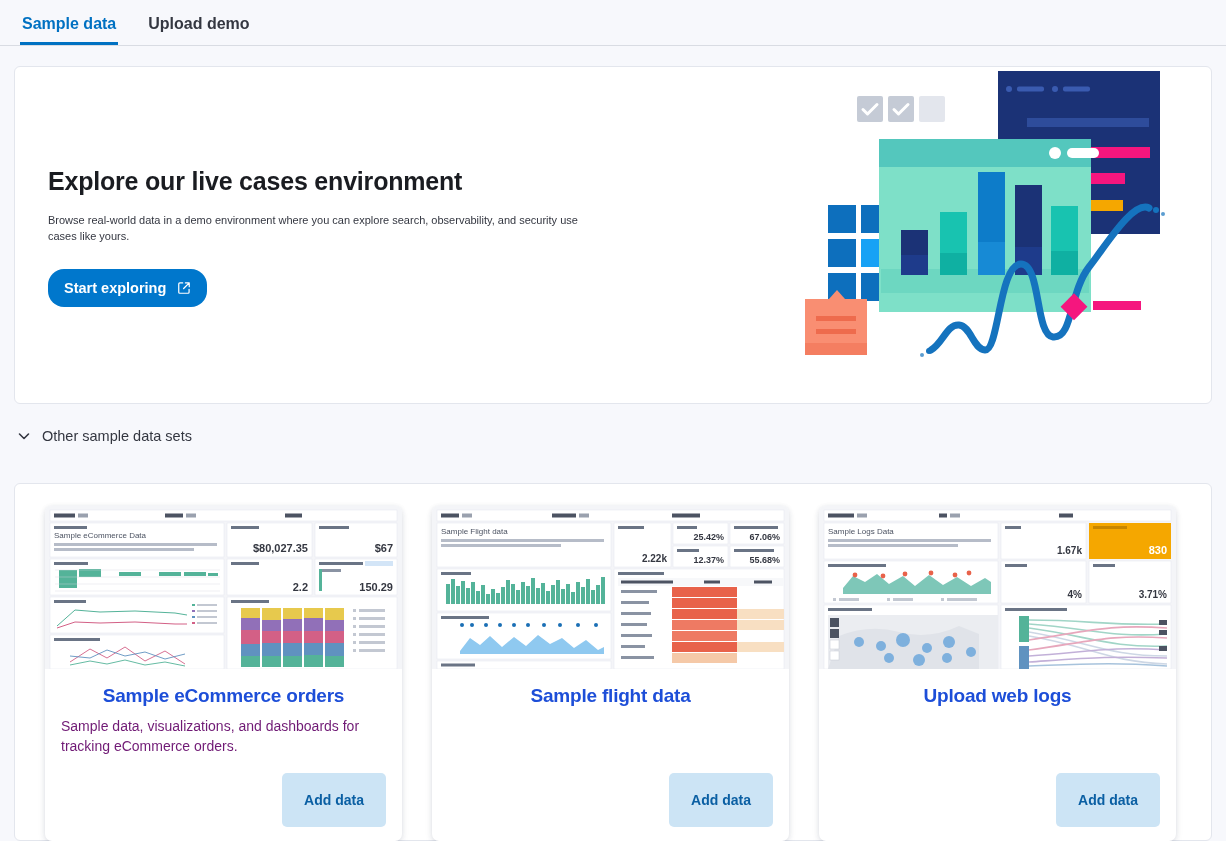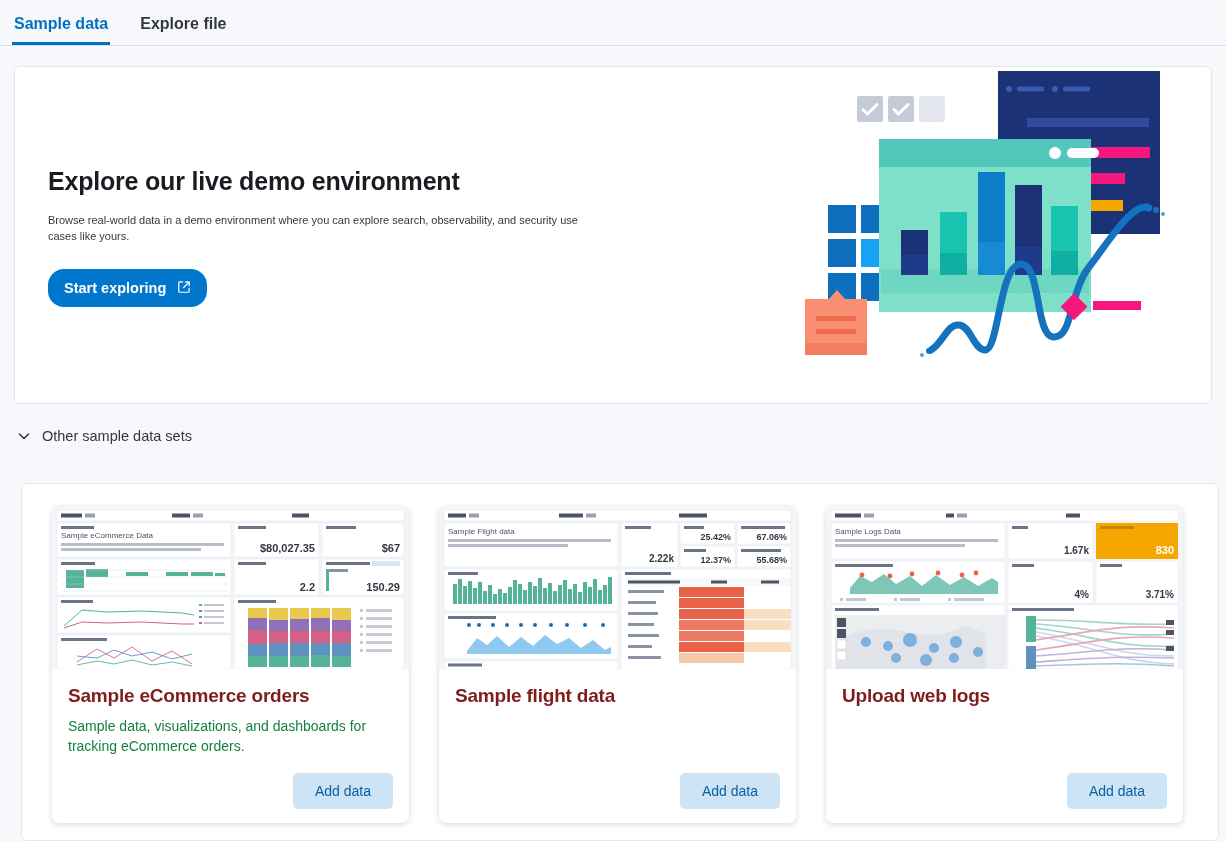--- a/index.html
+++ b/index.html
@@ -9,21 +9,21 @@
     font-family: "Liberation Sans", sans-serif;
     -webkit-font-smoothing: antialiased;
     overflow: hidden;
   }
 
   
   .tabbar {
     height: 46px;
     display: flex;
     align-items: flex-end;
-    padding-left: 12px;
+    padding-left: 20px;
     gap: 28px;
     border-bottom: 1px solid #D9DCE3;
     background: #F7F8FC;
   }
   .tab {
     font-size: 16px; font-weight: bold;
     color: #343741;
     padding: 0 2px 10px 2px;
     cursor: pointer;
     border-bottom: 3px solid transparent;
@@ -44,80 +44,80 @@
   .hero-text { position: absolute; left: 33px; top: 100px; width: 560px; }
   .hero-title {
     font-size: 25px; font-weight: bold; color: #1A1C21;
     letter-spacing: -0.2px; margin-bottom: 16px;
   }
   .hero-sub {
     font-size: 11px; color: #343741; line-height: 1.48;
     width: 530px; margin-bottom: 24px;
   }
   .hero-btn {
-    display: inline-flex; gap: 11px;
+    display: inline-flex; align-items: center; gap: 11px;
     background: #0077CC; color: #fff;
     font-size: 14.5px; font-weight: bold;
     padding: 11px 16px; border: none; border-radius: 16px;
     cursor: pointer; font-family: inherit;
   }
 
   
   .illus { position: absolute; right: 18px; top: 0; width: 400px; height: 338px; }
 
   
   .accordion {
     position: absolute; left: 16px; top: 428px;
     display: flex; align-items: flex-start; gap: 10px;
     cursor: pointer;
   }
   .chev { width: 16px; height: 16px; flex: 0 0 16px; }
   .accordion-label { font-size: 14.5px; color: #343741; }
 
   
   .cards-panel {
-    position: absolute; left: 21px; top: 483px;
+    position: absolute; left: 14px; top: 483px;
     width: 1198px; height: 358px;
     background: #fff;
     border: 1px solid #E3E6ED;
     border-radius: 6px;
   }
   .cards-row { display: flex; gap: 30px; padding: 22px 30px; }
   .card {
     width: 357px;
     background: #fff;
     border-radius: 7px;
     box-shadow: 0 1px 5px rgba(50,60,90,.13), 0 3px 8px rgba(50,60,90,.07);
     overflow: hidden;
     display: flex; flex-direction: column;
   }
   .card-thumb { height: 163px; background: #F4F5F8; position: relative; overflow: hidden; }
   .card-body { padding: 16px 16px 14px 16px; flex: 1; display: flex; flex-direction: column; }
-  .card-title { font-size: 19px; font-weight: bold; color: #7f1d1d; margin-bottom: 9px; letter-spacing: -0.2px; }
-  .card-desc { font-size: 14px; color: #15803d; line-height: 1.45; }
+  .card-title { font-size: 19px; font-weight: bold; color: #1d4ed8; margin-bottom: 9px; letter-spacing: -0.2px; text-align: center; }
+  .card-desc { font-size: 14px; color: #701a75; line-height: 1.45; }
   .card-foot { margin-top: auto; padding-top: 16px; display: flex; justify-content: flex-end; }
   .add-btn {
     background: #CCE4F5; color: #0A5FA3;
-    font-size: 14px; font-weight: normal;
+    font-size: 14px; font-weight: bold;
     border: none; border-radius: 5px;
-    padding: 10px 22px; cursor: pointer; font-family: inherit;
+    padding: 19px 22px; cursor: pointer; font-family: inherit;
   }
 </style>
 </head>
 <body>
 
 <div class="tabbar">
   <div class="tab active">Sample data</div>
-  <div class="tab">Explore file</div>
+  <div class="tab">Upload demo</div>
 </div>
 
 <div class="hero">
 
   <div class="hero-text">
-    <div class="hero-title">Explore our live demo environment</div>
+    <div class="hero-title">Explore our live cases environment</div>
     <div class="hero-sub">Browse real-world data in a demo environment where you can explore search, observability, and security use cases like yours.</div>
     <button class="hero-btn">
       <span>Start exploring</span>
       <span style="display:flex">
         <svg width="14" height="14" viewBox="0 0 16 16" fill="none">
           <path d="M6.5 2.2H3.2A1.2 1.2 0 0 0 2 3.4v9.4A1.2 1.2 0 0 0 3.2 14h9.4a1.2 1.2 0 0 0 1.2-1.2V9.5" stroke="#fff" stroke-width="1.4" stroke-linecap="round"></path>
           <path d="M9.6 2.2H14v4.3M14 2.2 7.6 8.6" stroke="#fff" stroke-width="1.4" stroke-linecap="round" stroke-linejoin="round"></path>
         </svg>
       </span>
     </button>

